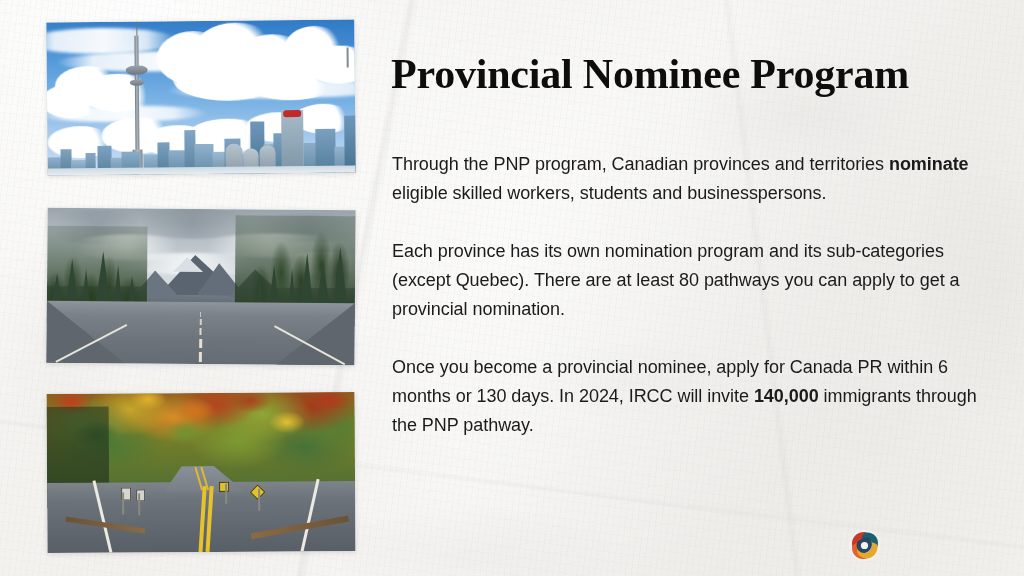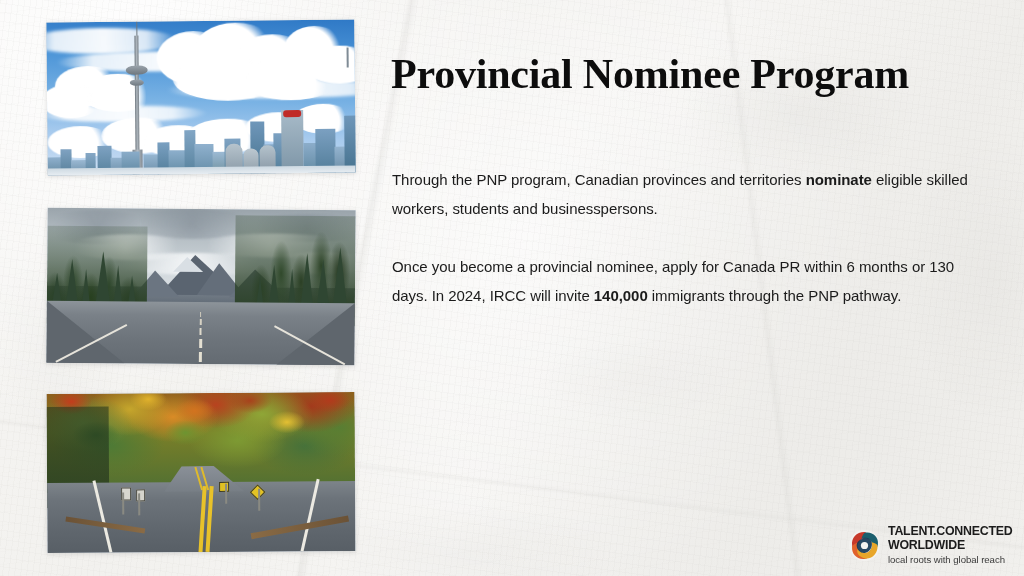--- a/index.html
+++ b/index.html
@@ -223,25 +223,24 @@
     letter-spacing: -0.2px;
     color: #0d0d0d;
     white-space: nowrap;
   }
   .body-copy {
     position: absolute;
     left: 1px;
     top: 150px;
     width: 598px;
     font-family: "Liberation Sans", sans-serif;
-    font-size: 15px;
+    font-size: 18px;
     line-height: 29px;
     color: #1b1b1b;
     letter-spacing: -0.05px;
-    margin-top: 15px;
   }
   .body-copy p {
     margin: 0 0 29px 0;
   }
   .body-copy p:last-child { margin-bottom: 0; }
   .body-copy b { font-weight: bold; }
 
   
   .logo {
     position: absolute;
@@ -507,36 +506,32 @@
         <div style="position:absolute; left:29.4%; bottom:23%; width:2px; height:22px; background:#8a8a82;"></div>
       </div>
     </div>
   </div>
 
   <div class="content">
     <div class="title">Provincial Nominee Program</div>
 
     <div class="body-copy" id="body-copy">
         <p><span>Through the PNP program, Canadian provinces and territories </span><b>nominate</b><span> eligible skilled workers, students and businesspersons.</span></p>
+        <p><span>Each province has its own nomination program and its sub-categories (except Quebec). There are at least 80 pathways you can apply to get a provincial nomination.</span></p>
         <p><span>Once you become a provincial nominee, apply for Canada PR within 6 months or 130 days. In 2024, IRCC will invite </span><b>140,000</b><span> immigrants through the PNP pathway.</span></p>
       </div>
   </div>
 
   <div class="logo">
     <div class="logo-mark">
       <svg viewBox="0 0 64 64" width="33" height="33" aria-hidden="true">
         <circle cx="32" cy="32" r="30" fill="#f3f2f0"></circle>
         <path d="M32 6 C16 6 6 18 8 32 C10 45 20 52 26 48 C18 42 16 30 24 22 C30 16 36 16 40 18 C38 12 36 6 32 6 Z" fill="#c7392b"></path>
         <path d="M8 34 C6 48 18 60 32 58 C44 56 50 46 46 40 C40 48 28 50 22 42 C17 36 18 30 20 26 C14 28 9 30 8 34 Z" fill="#e0622c"></path>
         <path d="M34 7 C48 5 60 16 58 30 C56 42 46 49 40 45 C48 39 50 27 42 21 C36 16 30 17 26 19 C28 13 30 8 34 7 Z" fill="#1c5f6e"></path>
         <path d="M57 32 C59 46 47 59 33 57 C21 55 15 45 19 39 C25 47 37 49 43 41 C48 35 47 29 45 25 C51 27 56 28 57 32 Z" fill="#e8a62a"></path>
         <path d="M26 20 C34 14 44 18 46 26 C48 35 42 44 34 46 C26 48 18 42 17 34 C16 27 20 23 26 20 Z" fill="#173a57" opacity="0.92"></path>
         <circle cx="32" cy="32" r="7" fill="#f3f2f0"></circle>
       </svg>
     </div>
-    <div class="logo-text">
-      <div class="logo-l1">TALENT.CONNECTED</div>
-      <div class="logo-l2">WORLDWIDE</div>
-      <div class="logo-tag">local roots with global reach</div>
-    </div>
   </div>
 
 </div>
 
 </body></html>

